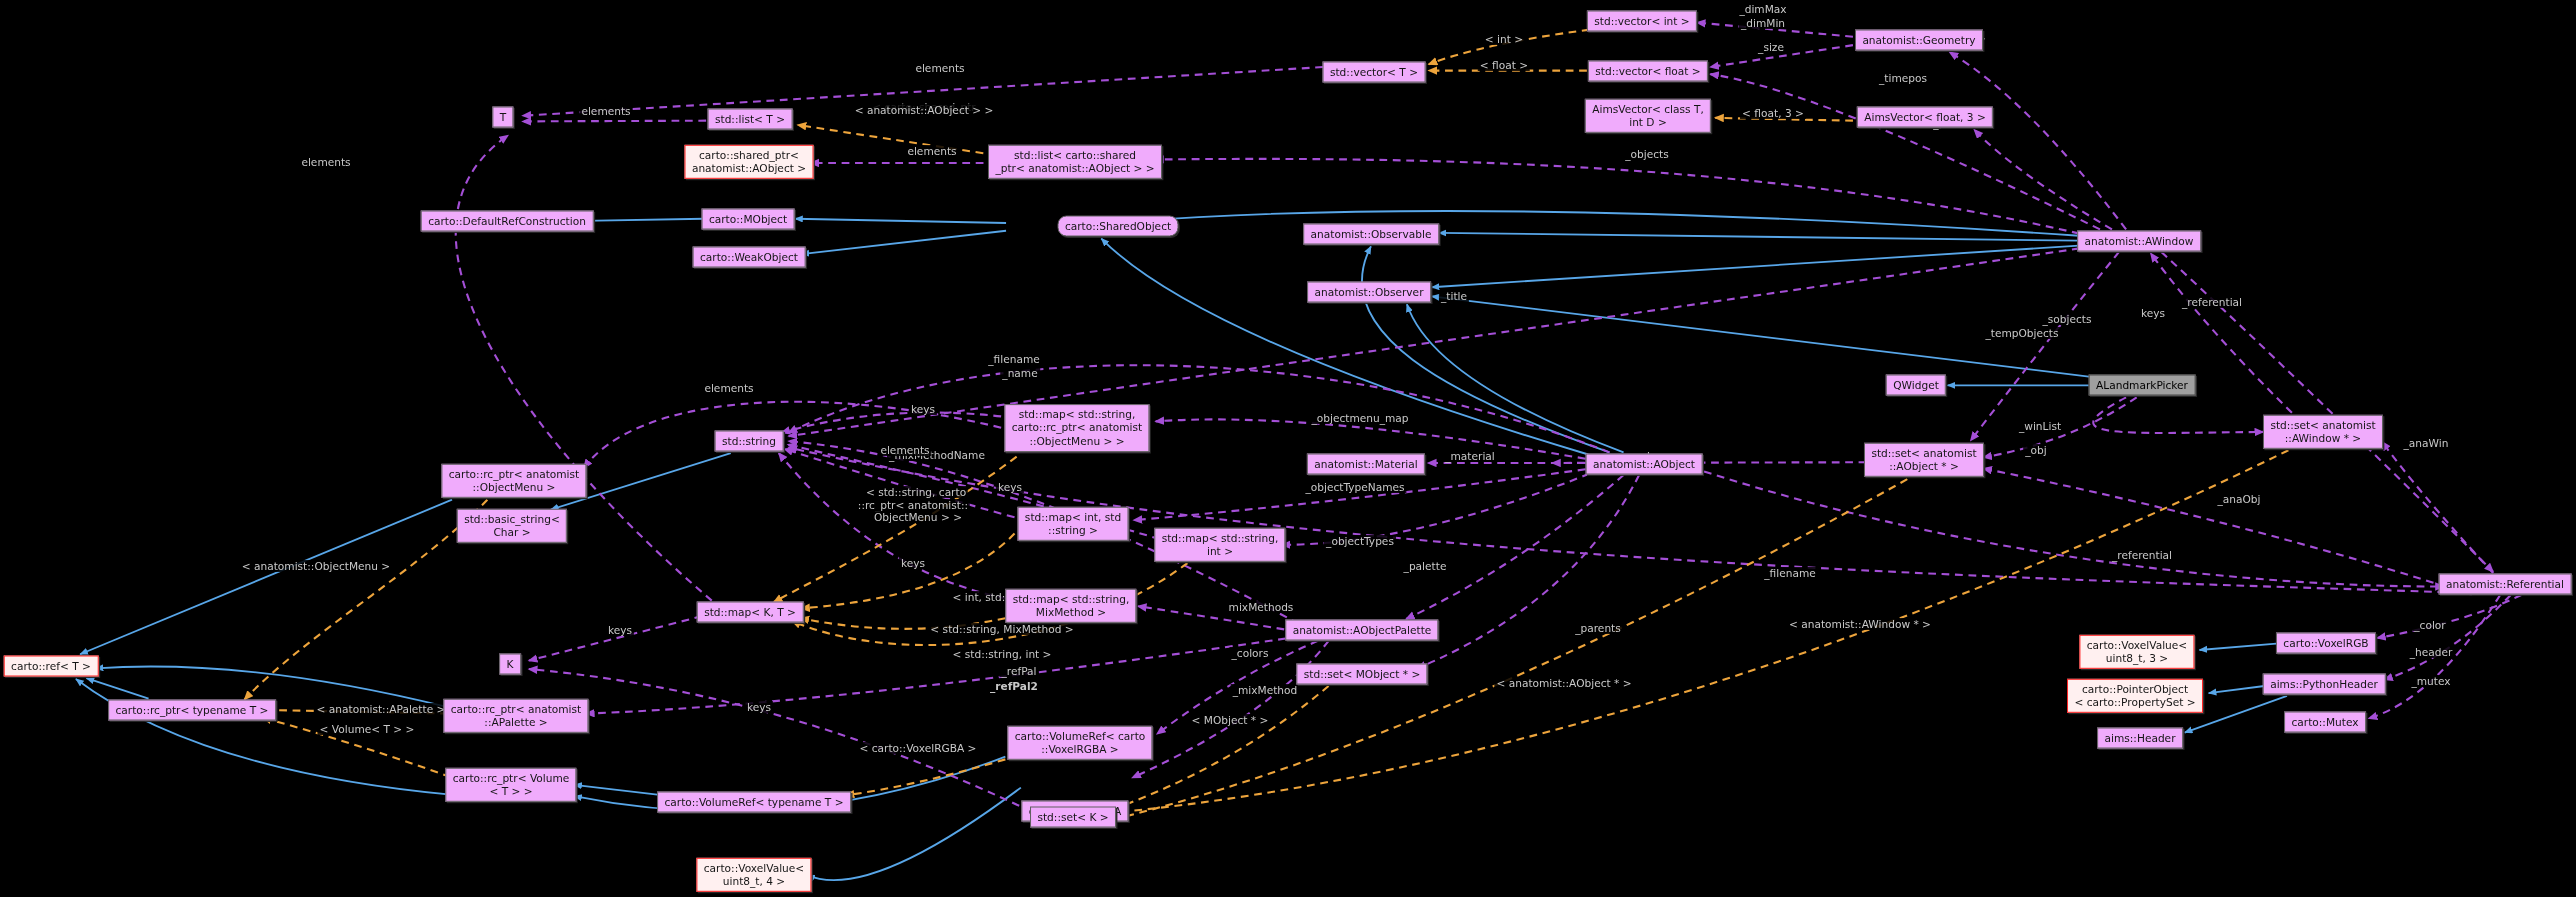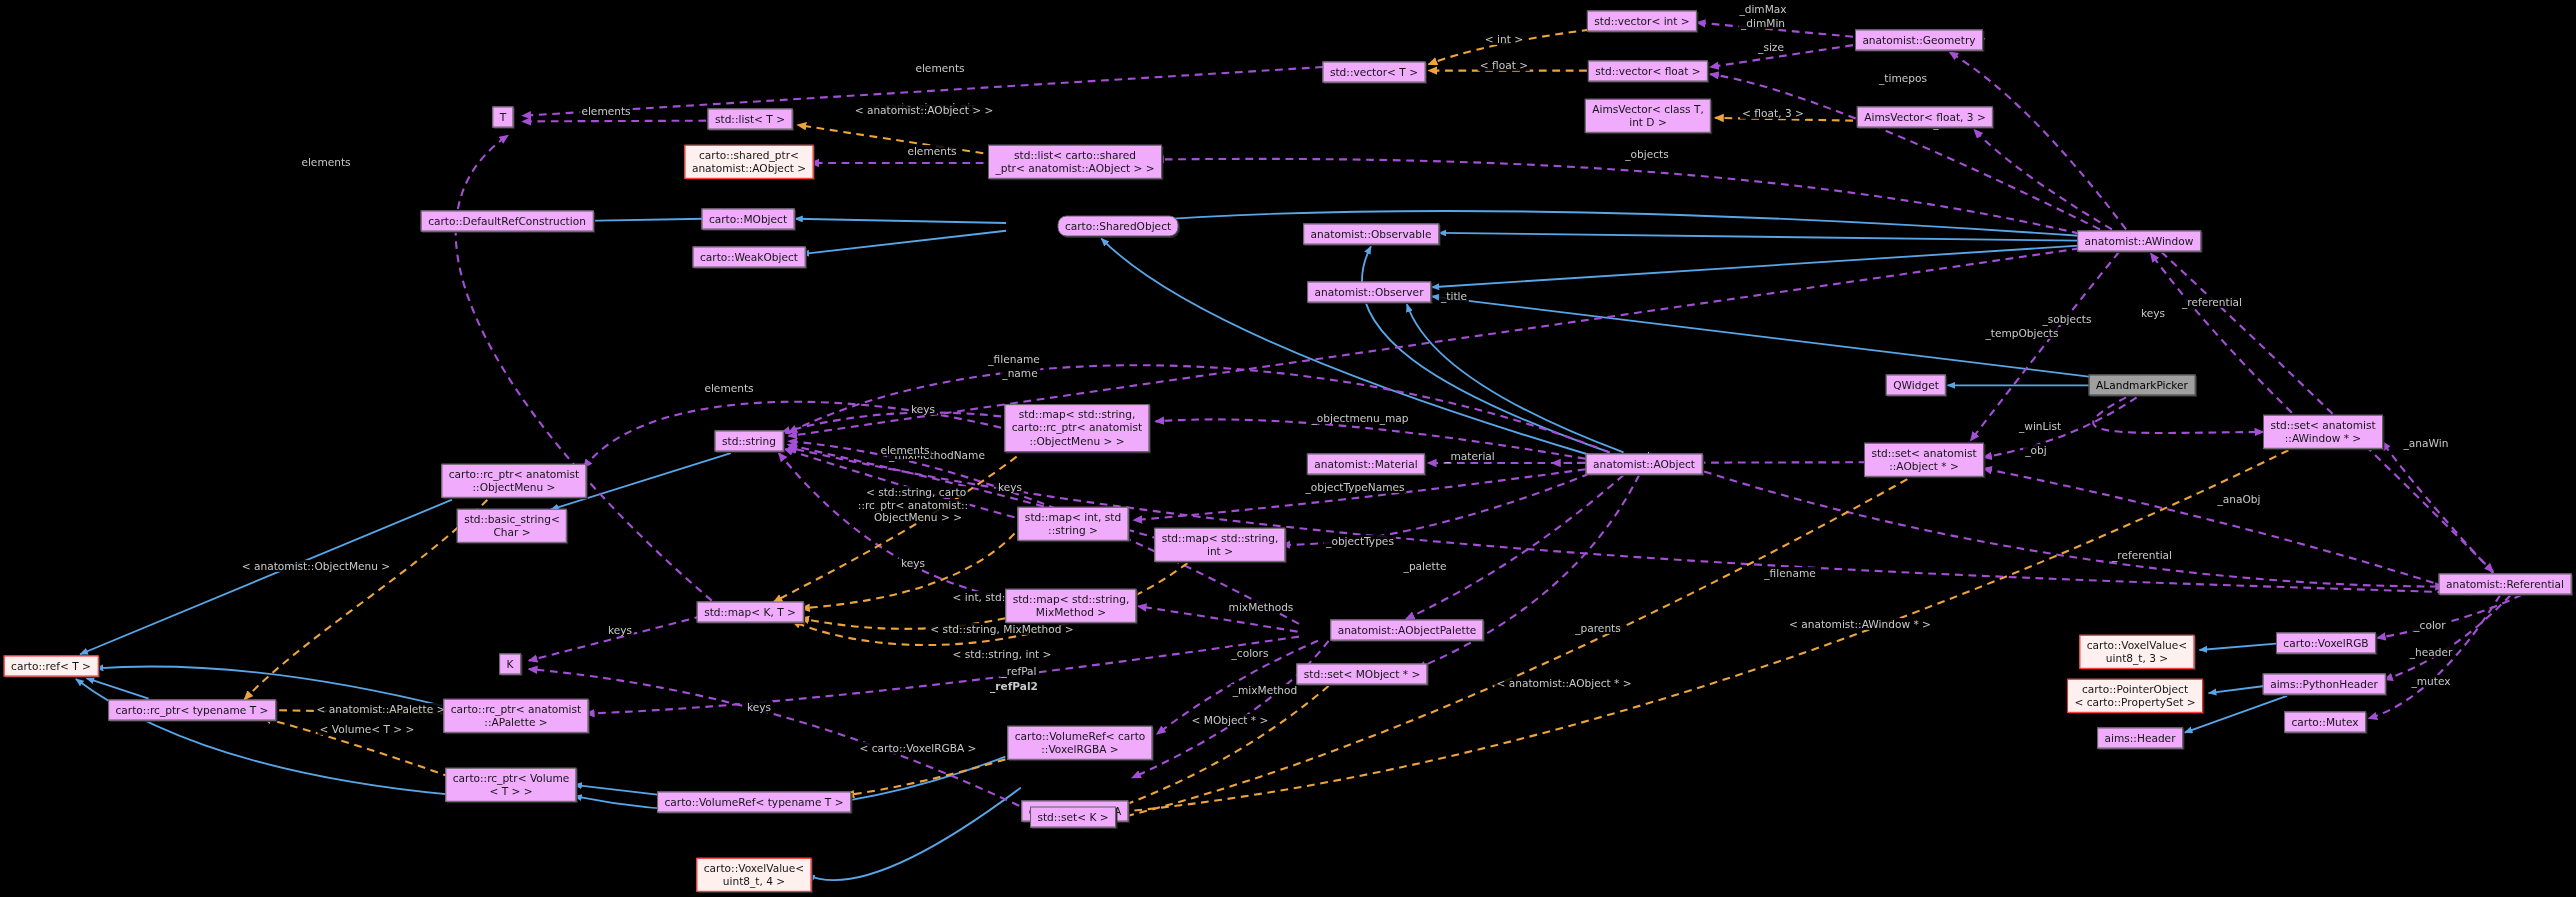--- a/index.html
+++ b/index.html
@@ -296,21 +296,21 @@
       <div class="node red" style="left: 51px; top: 666px;">
         <div>carto::ref&lt; T &gt;</div>
       </div>
       <div class="node" style="left: 192px; top: 710px;">
         <div>carto::rc_ptr&lt; typename T &gt;</div>
       </div>
       <div class="node" style="left: 516px; top: 716px;">
         <div>carto::rc_ptr&lt; anatomist</div>
         <div>::APalette &gt;</div>
       </div>
-      <div class="node" style="left: 1407px; top: 630px;">
+      <div class="node" style="left: 1362px; top: 630px;">
         <div>anatomist::AObjectPalette</div>
       </div>
       <div class="node" style="left: 1362px; top: 674px;">
         <div>std::set&lt; MObject * &gt;</div>
       </div>
       <div class="node" style="left: 511px; top: 785px;">
         <div>carto::rc_ptr&lt; Volume</div>
         <div>&lt; T &gt; &gt;</div>
       </div>
       <div class="node" style="left: 754px; top: 802px;">

